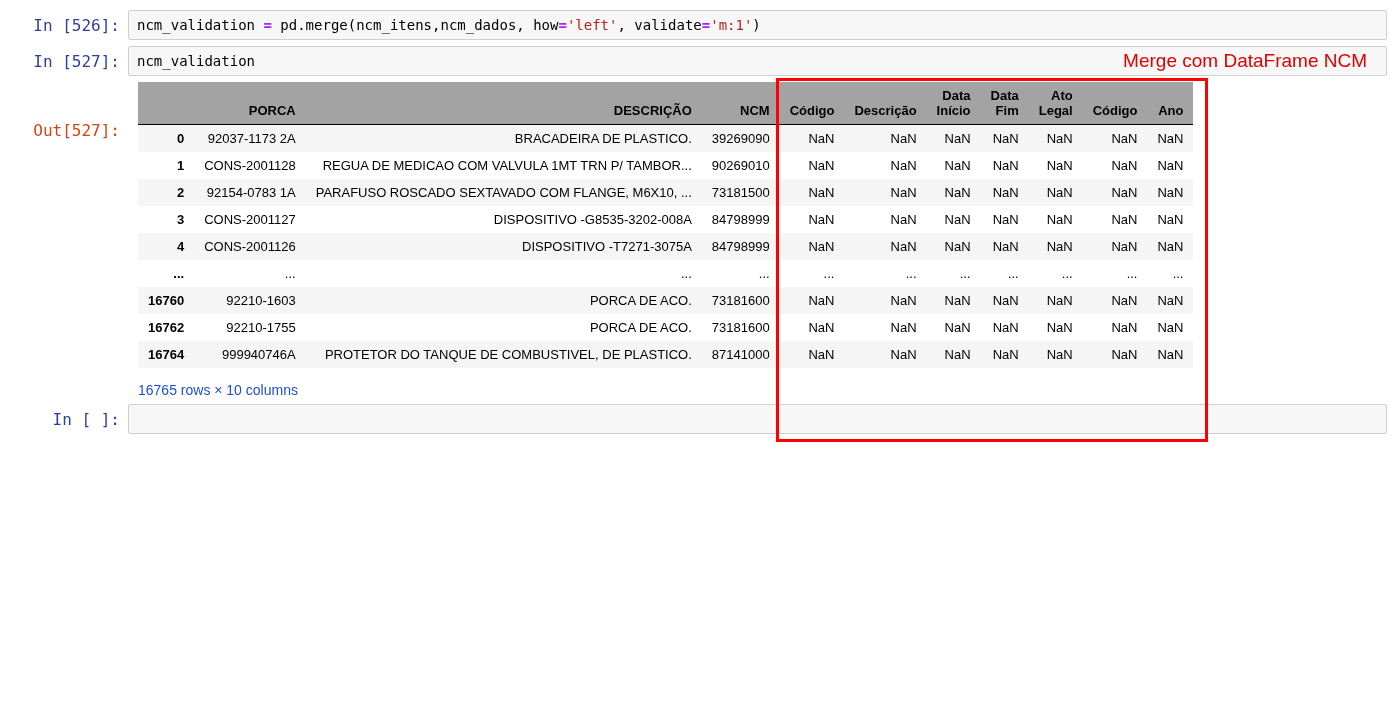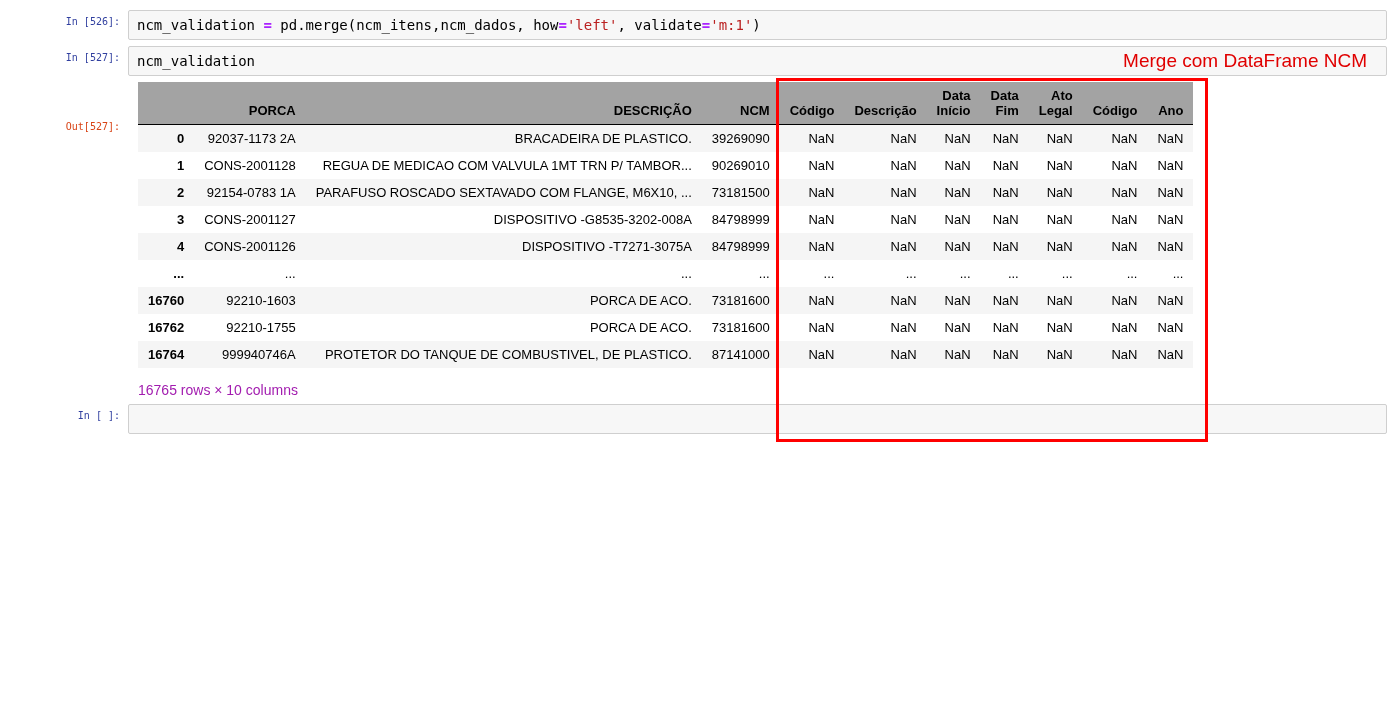--- a/index.html
+++ b/index.html
@@ -13,21 +13,21 @@
   .cell {
     display: flex;
     margin-bottom: 6px;
   }
   .prompt {
     width: 110px;
     min-width: 110px;
     text-align: right;
     padding: 6px 8px 0 0;
     font-family: "Consolas", "Menlo", "DejaVu Sans Mono", monospace;
-    font-size: 10px;
+    font-size: 16px;
   }
   .prompt-in { color: #303F9F; }
   .prompt-out { color: #D84315; margin-top: 33px; }
   .cell-input {
     flex: 1;
     border: 1px solid #cfcfcf;
     background: #f7f7f7;
     padding: 6px 8px;
     font-family: "Consolas", "Menlo", "DejaVu Sans Mono", monospace;
     font-size: 14px;
@@ -75,21 +75,21 @@
   }
   table.df tbody td {
     text-align: right;
     padding: 6px 10px;
   }
   table.df tbody tr:nth-child(odd) { background: #f5f5f5; }
   table.df tbody tr:nth-child(even) { background: #ffffff; }
   .df-caption {
     font-size: 14px;
     padding-top: 6px;
-    color: #a21caf;
+    color: #1d4ed8;
   }
 </style>
 </head>
 <body>
 
 <div class="cell">
   <div class="prompt prompt-in">In [526]:</div>
   <div class="cell-input code"><span class="tok-var">ncm_validation </span><span class="tok-op">=</span><span class="tok-var"> pd.merge(ncm_itens,ncm_dados, how</span><span class="tok-op">=</span><span class="tok-str">'left'</span><span class="tok-var">, validate</span><span class="tok-op">=</span><span class="tok-str">'m:1'</span><span class="tok-var">)</span></div>
 </div>
 

